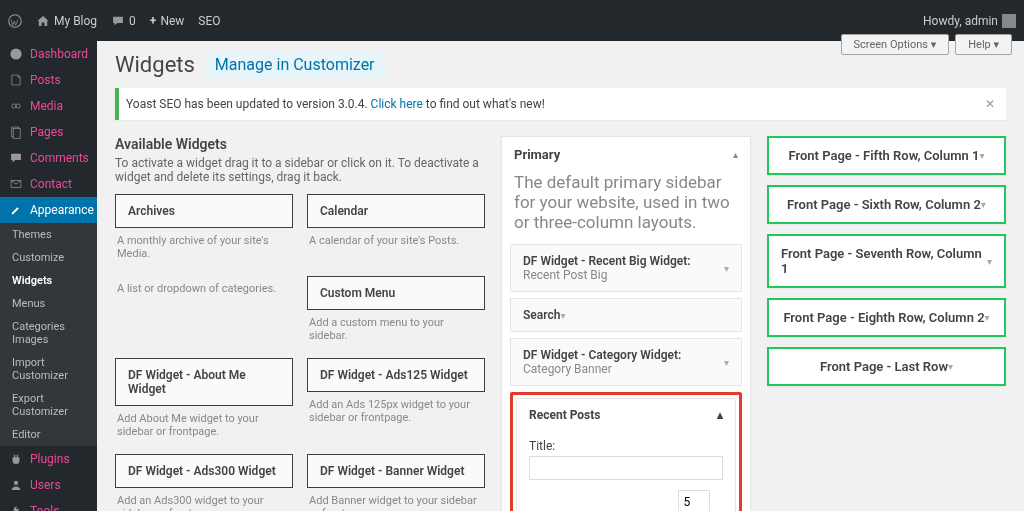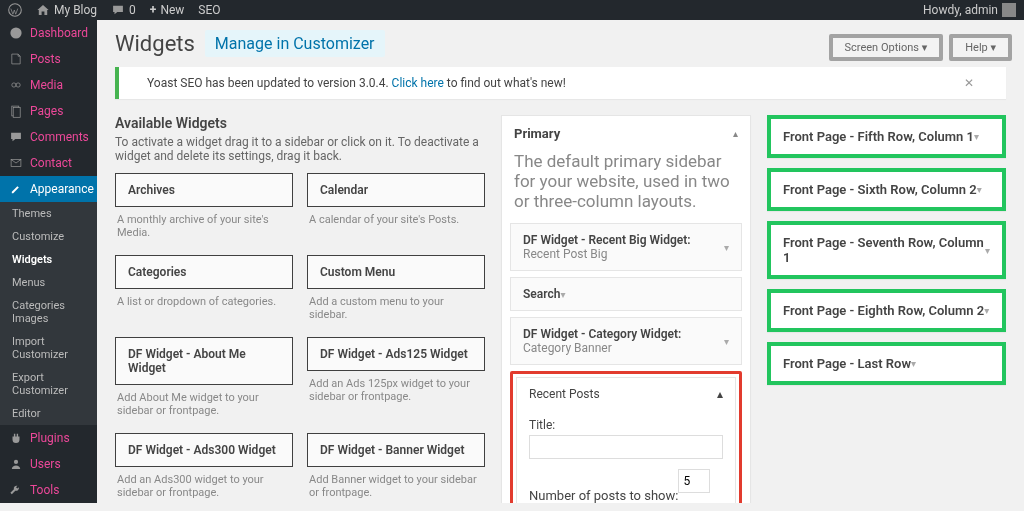--- a/index.html
+++ b/index.html
@@ -1,38 +1,38 @@
 <!DOCTYPE html>
 <html><head>
 <meta charset="utf-8">
 <style>
 *{box-sizing:border-box;margin:0;padding:0;font-family:-apple-system,BlinkMacSystemFont,"Segoe UI",Roboto,Helvetica,Arial,sans-serif}
 body{background:#f1f1f1;color:#444;font-size:13px;width:1024px;height:511px;overflow:hidden}
-#adminbar{background:#23282d;color:#eee;height:20px;display:flex;align-items:center;padding:0 8px;font-size:12px;justify-content:space-between}
+#adminbar{background:#23282d;color:#eee;height:41px;display:flex;align-items:center;padding:0 8px;font-size:12px;justify-content:space-between}
 #adminbar .left,#adminbar .right{display:flex;align-items:center;gap:14px}
 #adminbar .item{color:#ccc;cursor:pointer;display:flex;align-items:center;gap:4px}
 #adminbar svg{width:14px;height:14px;fill:#999}
 #adminbar .avatar{width:14px;height:14px;background:#888;display:inline-block}
 #wrap{display:flex;height:483px}
 #sidebar{width:97px;background:#23282d;color:#eee;display:flex;flex-direction:column;font-size:12px}
 #sidebar .mi{display:flex;align-items:center;gap:7px;padding:6px 9px;color:#ec4899;cursor:pointer;position:relative}
 #sidebar .mi svg{width:14px;height:14px;fill:#999;flex-shrink:0}
 #sidebar .mi.active{background:#0073aa;color:#fff}
 #sidebar .mi.active svg{fill:#fff}
 #sidebar .mi.active::after{content:"";position:absolute;right:-7px;top:50%;transform:translateY(-50%);border:7px solid transparent;border-right-color:#f1f1f1}
 #sidebar .sub{background:#32373c}
 #sidebar .sub .si{padding:5px 9px 5px 12px;color:#bbb;font-size:11px;cursor:pointer}
 #sidebar .sub .si.cur{color:#fff;font-weight:600}
 #sidebar .sep{height:5px}
 #content{flex:1;padding:10px 18px;overflow:auto}
 h1.pagetitle{font-size:22px;font-weight:400;display:flex;align-items:center;gap:10px;margin-bottom:10px}
 .btn-top{background:#e5f5fa;color:#0073aa;padding:4px 10px;font-size:16px;border-radius:2px;cursor:pointer}
 .screen-buttons{position:absolute;top:34px;right:12px;display:flex;gap:6px}
-.screen-buttons .sb{background:#f3f3f3;border:4px solid #a3a3a3;padding:3px 12px;font-size:11px;color:#666;border-radius:2px;cursor:pointer}
-.notice{border-left:4px solid #46b450;background:#fff;padding:9px 28px;margin-bottom:16px;display:flex;justify-content:space-between;align-items:center;box-shadow:0 1px 1px rgba(0,0,0,.04);font-size:12px}
+.screen-buttons .sb{background:#f3f3f3;border:1px solid #a3a3a3;padding:3px 12px;font-size:11px;color:#666;border-radius:2px;cursor:pointer}
+.notice{border-left:4px solid #46b450;background:#fff;padding:9px 7px;margin-bottom:16px;display:flex;justify-content:space-between;align-items:center;box-shadow:0 1px 1px rgba(0,0,0,.04);font-size:12px}
 .notice a{color:#0073aa;text-decoration:none}
 .dismiss{width:14px;height:14px;cursor:pointer;color:#999}
 .cols{display:flex;gap:16px;align-items:flex-start}
 .left-col{flex:0 0 370px}
 .left-col h3{font-size:14px;font-weight:600;margin-bottom:4px}
 .left-col .desc{color:#666;font-size:12px;margin-bottom:10px}
 .widget-grid{display:grid;grid-template-columns:1fr 1fr;gap:6px 14px}
 .widget-grid .cell{}
 .aw{background:#fafafa;border:1px solid #404040;padding:9px 12px;font-size:12px;font-weight:600;cursor:move}
 .aw-desc{color:#888;font-size:11px;padding:6px 2px 10px}
@@ -43,29 +43,29 @@
 .sa-head .t{font-size:13px;font-weight:700}
 .sa-head .arrow{color:#888;font-size:10px}
 .sa-desc{color:#888;font-size:17px;padding:0 12px 8px}
 .sa-body{padding:4px 8px 8px}
 .widget-in{background:#fafafa;border:1px solid #e5e5e5;margin-bottom:6px}
 .wi-head{padding:9px 12px;display:flex;align-items:center;font-size:12px;cursor:pointer}
 .wi-head .name{font-weight:600}
 .wi-head .sub{color:#888;font-weight:400}
 .wi-head .arrow{color:#aaa;font-size:10px}
 .widget-open{border:1px solid #e5e5e5;background:#fff;margin-bottom:6px}
-.wo-head{padding:9px 12px;display:flex;justify-content:space-between;font-size:12px;font-weight:400}
+.wo-head{padding:9px 12px;display:flex;justify-content:space-between;font-size:12px;font-weight:700}
 .wo-body{padding:8px 12px}
 .wo-body label{font-size:12px;display:block;margin-bottom:3px}
 .wo-body input[type=text]{width:100%;border:1px solid #ddd;padding:4px;font-size:12px;margin-bottom:10px}
 .wo-body .row{display:flex;align-items:flex-end;gap:0;margin-bottom:10px}
 .wo-body input.small{width:32px}
 .wo-body input[type=checkbox]{margin-right:6px}
 .hl{border:3px solid #e23b2e;padding:3px;margin-bottom:6px;border-radius:2px}
-.collapsed-area{background:#fff;border:4px solid #22c55e;box-shadow:0 1px 1px rgba(0,0,0,.04);margin-bottom:10px;padding:10px 12px;display:flex;justify-content:flex-start;align-items:center;cursor:pointer}
+.collapsed-area{background:#fff;border:2px solid #22c55e;box-shadow:0 1px 1px rgba(0,0,0,.04);margin-bottom:10px;padding:10px 12px;display:flex;justify-content:center;align-items:center;cursor:pointer}
 .collapsed-area .t{font-size:13px;font-weight:600}
 .collapsed-area .arrow{color:#aaa;font-size:10px}
 </style>
 </head>
 <body>
 
 <div id="adminbar">
   <div class="left">
     <span class="item">
         <svg viewBox="0 0 20 20">
@@ -206,21 +206,20 @@
         <div class="widget-grid" id="widget-grid">
             <div class="cell">
               <div class="aw">Archives</div>
               <div class="aw-desc">A monthly archive of your site's Media.</div>
             </div>
             <div class="cell">
               <div class="aw">Calendar</div>
               <div class="aw-desc">A calendar of your site's Posts.</div>
             </div>
             <div class="cell">
-              <div class="aw">Categories</div>
               <div class="aw-desc">A list or dropdown of categories.</div>
             </div>
             <div class="cell">
               <div class="aw">Custom Menu</div>
               <div class="aw-desc">Add a custom menu to your sidebar.</div>
             </div>
             <div class="cell">
               <div class="aw">DF Widget - About Me Widget</div>
               <div class="aw-desc">Add About Me widget to your sidebar or frontpage.</div>
             </div>

